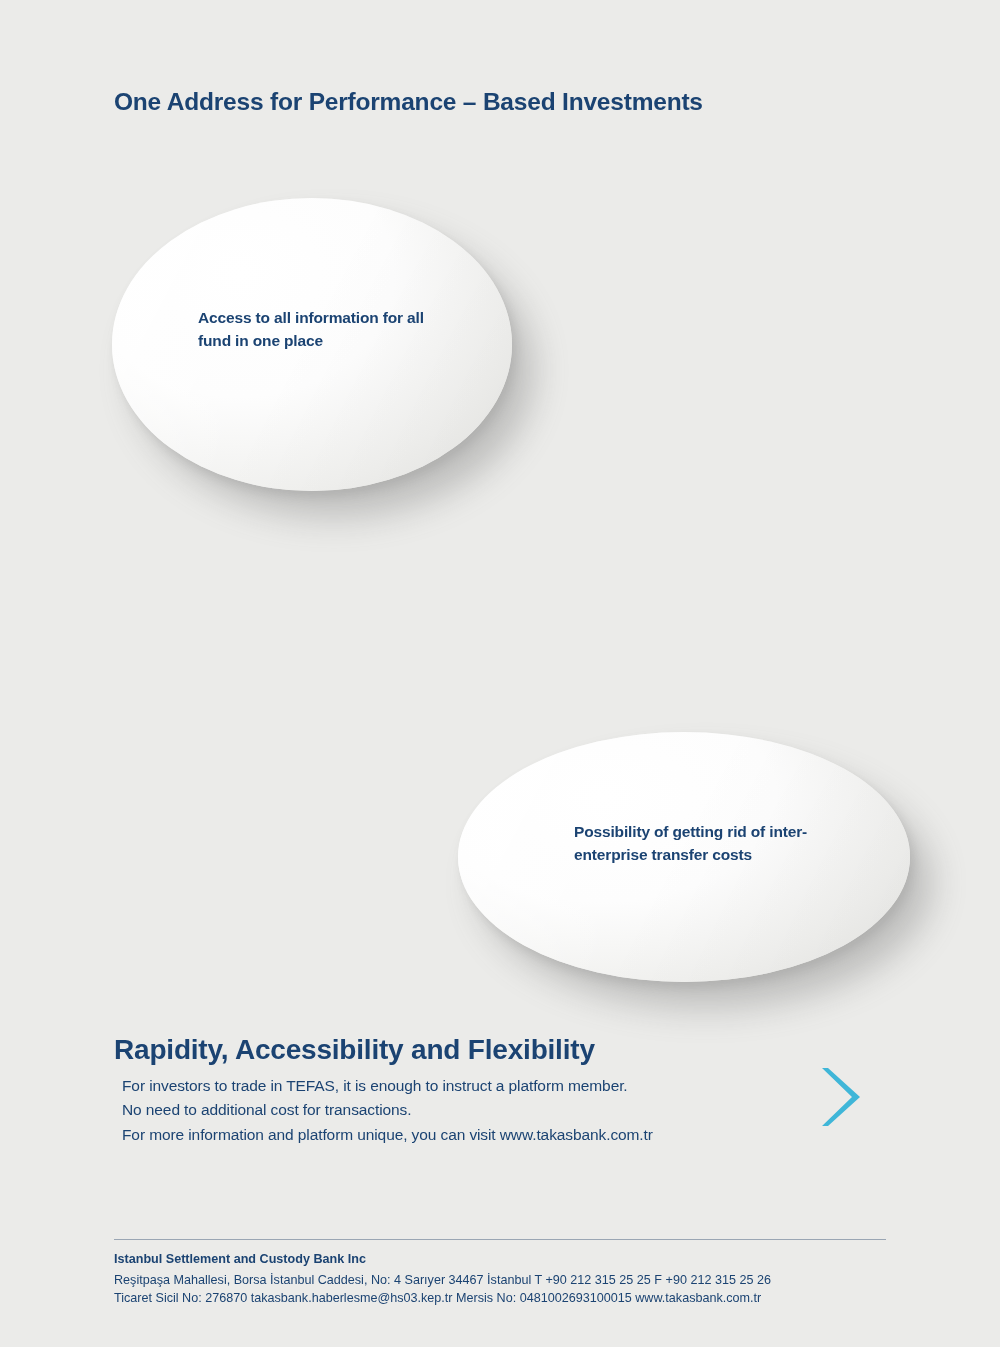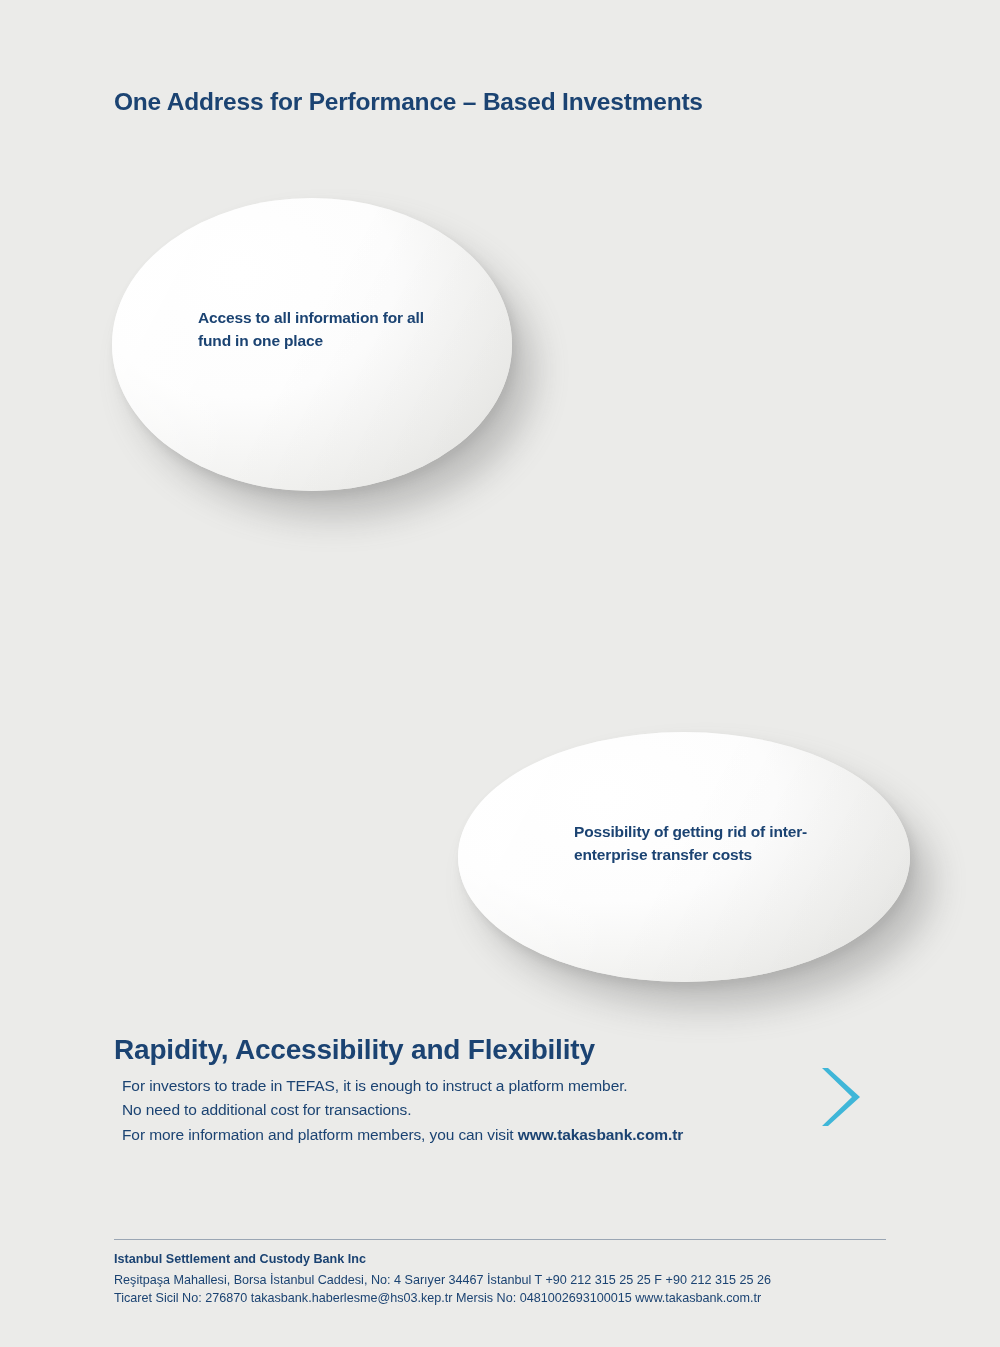--- a/index.html
+++ b/index.html
@@ -100,21 +100,21 @@
   .para {
     position: absolute;
     left: 114px;
     top: 1074px;
     font-size: 15.5px;
     line-height: 1.58;
     color: #1b4372;
     letter-spacing: -0.1px;
     margin-left: 8px;
   }
-  .para .strong { font-weight: bold; }
+  .para .strong { font-weight: normal; }
 
   .chevron {
     position: absolute;
     left: 818px;
     top: 1066px;
     width: 46px;
     height: 62px;
   }
 
   
@@ -163,21 +163,21 @@
     </div>
 
   </div>
 
   <div class="section-title">Rapidity, Accessibility and Flexibility</div>
 
   <div class="para">
     <div>For investors to trade in TEFAS, it is enough to instruct a platform member.</div>
     <div>No need to additional cost for transactions.</div>
     <div>
-      <span>For more information and platform members, you can visit </span><span class="strong">www.takasbank.com.tr</span>
+      <span>For more information and platform unique, you can visit </span><span class="strong">www.takasbank.com.tr</span>
     </div>
   </div>
 
   <svg class="chevron" viewBox="0 0 46 62">
     <polygon points="4,2 10,2 42,31 10,60 4,60 34,31" fill="#3fb6d8"></polygon>
   </svg>
 
   <div class="rule"></div>
   <div class="footer-name">Istanbul Settlement and Custody Bank Inc</div>
   <div class="footer-lines">

